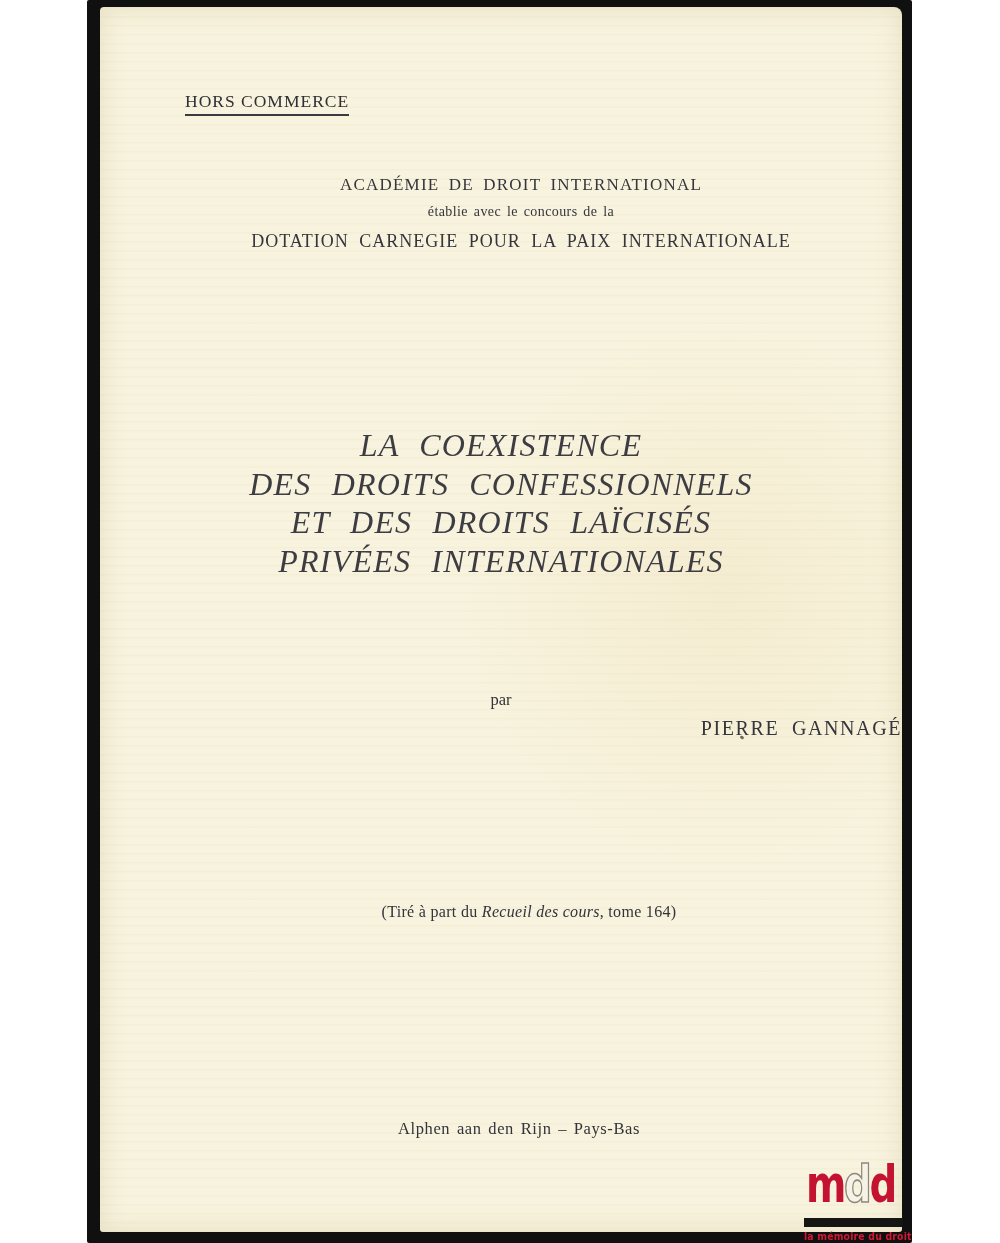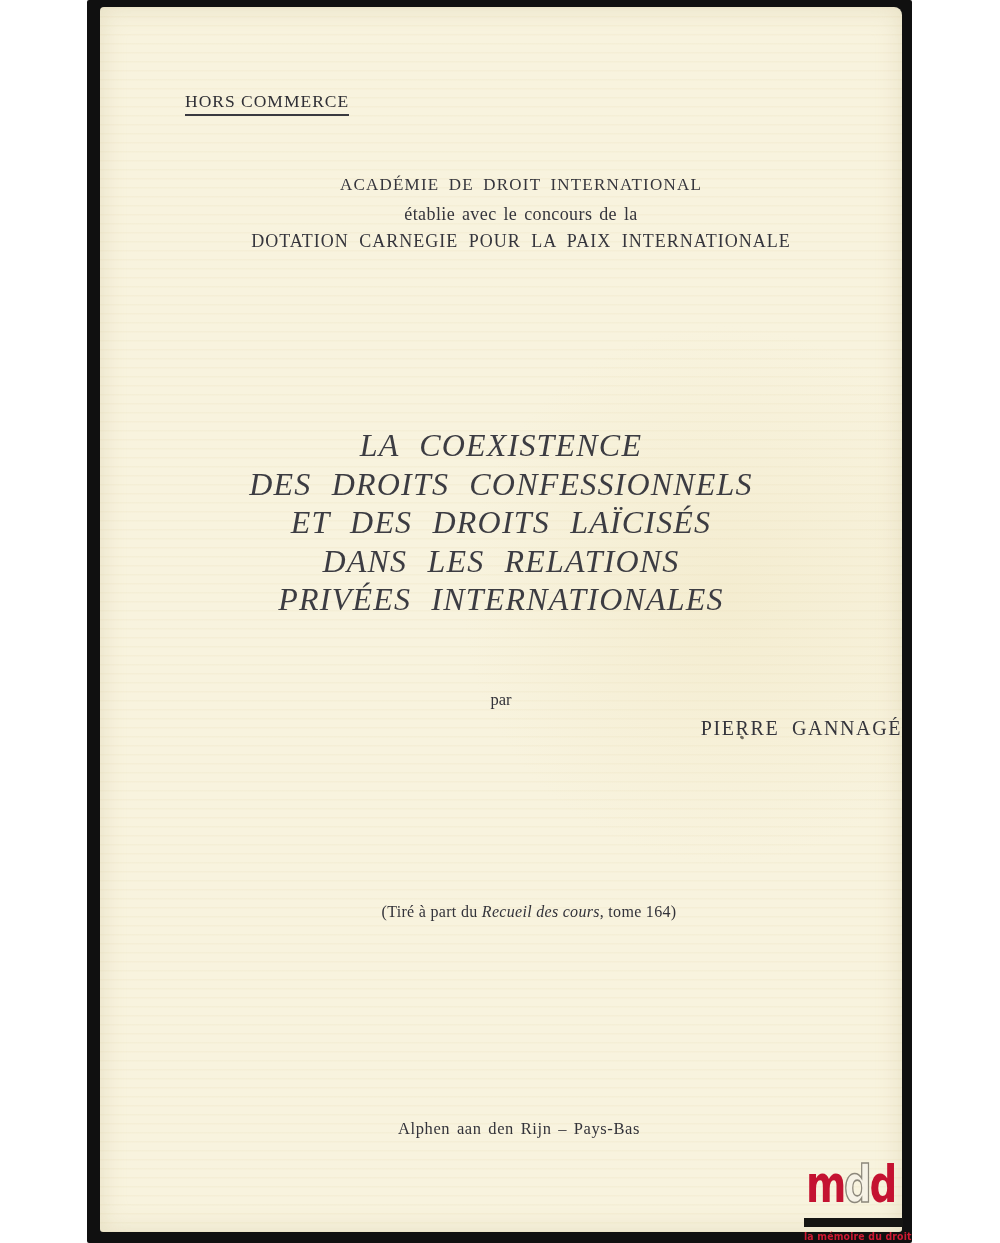--- a/index.html
+++ b/index.html
@@ -60,21 +60,21 @@
   .acad-1 {
     top: 168px;
     font-size: 17px;
     letter-spacing: 1.2px;
     word-spacing: 4px;
     margin-left: 20px;
     color: #35353c;
   }
   .acad-2 {
     top: 197px;
-    font-size: 18px;
+    font-size: 14px;
     letter-spacing: 0.4px;
     word-spacing: 2px;
     margin-left: 20px;
     color: #35353c;
   }
   .acad-3 {
     top: 224px;
     font-size: 18px;
     letter-spacing: 1px;
     word-spacing: 5px;
@@ -203,21 +203,20 @@
     <div class="block acad-1">ACADÉMIE DE DROIT INTERNATIONAL</div>
 
     <div class="block acad-2">établie avec le concours de la</div>
 
     <div class="block acad-3">DOTATION CARNEGIE POUR LA PAIX INTERNATIONALE</div>
 
     <div class="block title">
       <div>LA COEXISTENCE</div>
       <div>DES DROITS CONFESSIONNELS</div>
       <div>ET DES DROITS LAÏCISÉS</div>
-      <div>DANS LES RELATIONS</div>
       <div>PRIVÉES INTERNATIONALES</div>
     </div>
 
     <div class="block byline">par</div>
 
     <div class="block author">PIERRE GANNAGÉ</div>
 
     <div class="block offprint"><span>(Tiré à part du </span><span class="it">Recueil des cours</span><span>, tome 164)</span></div>
 
 

